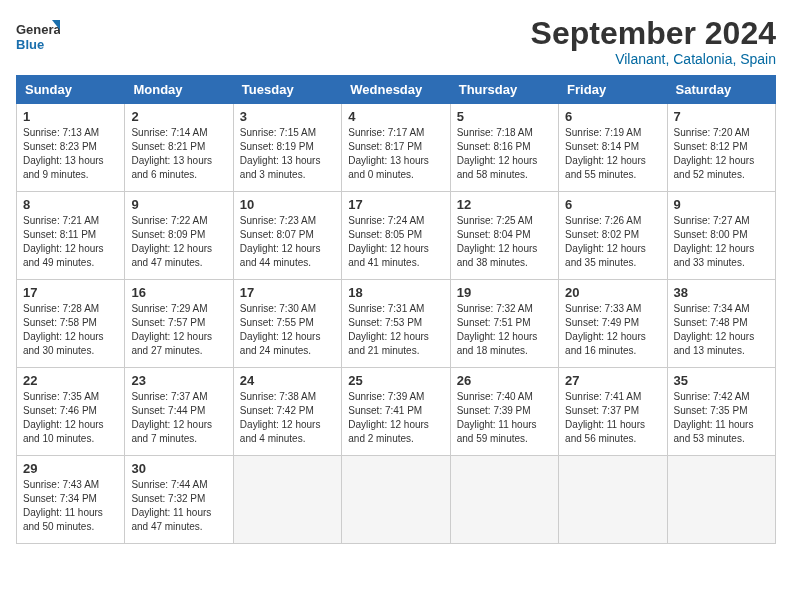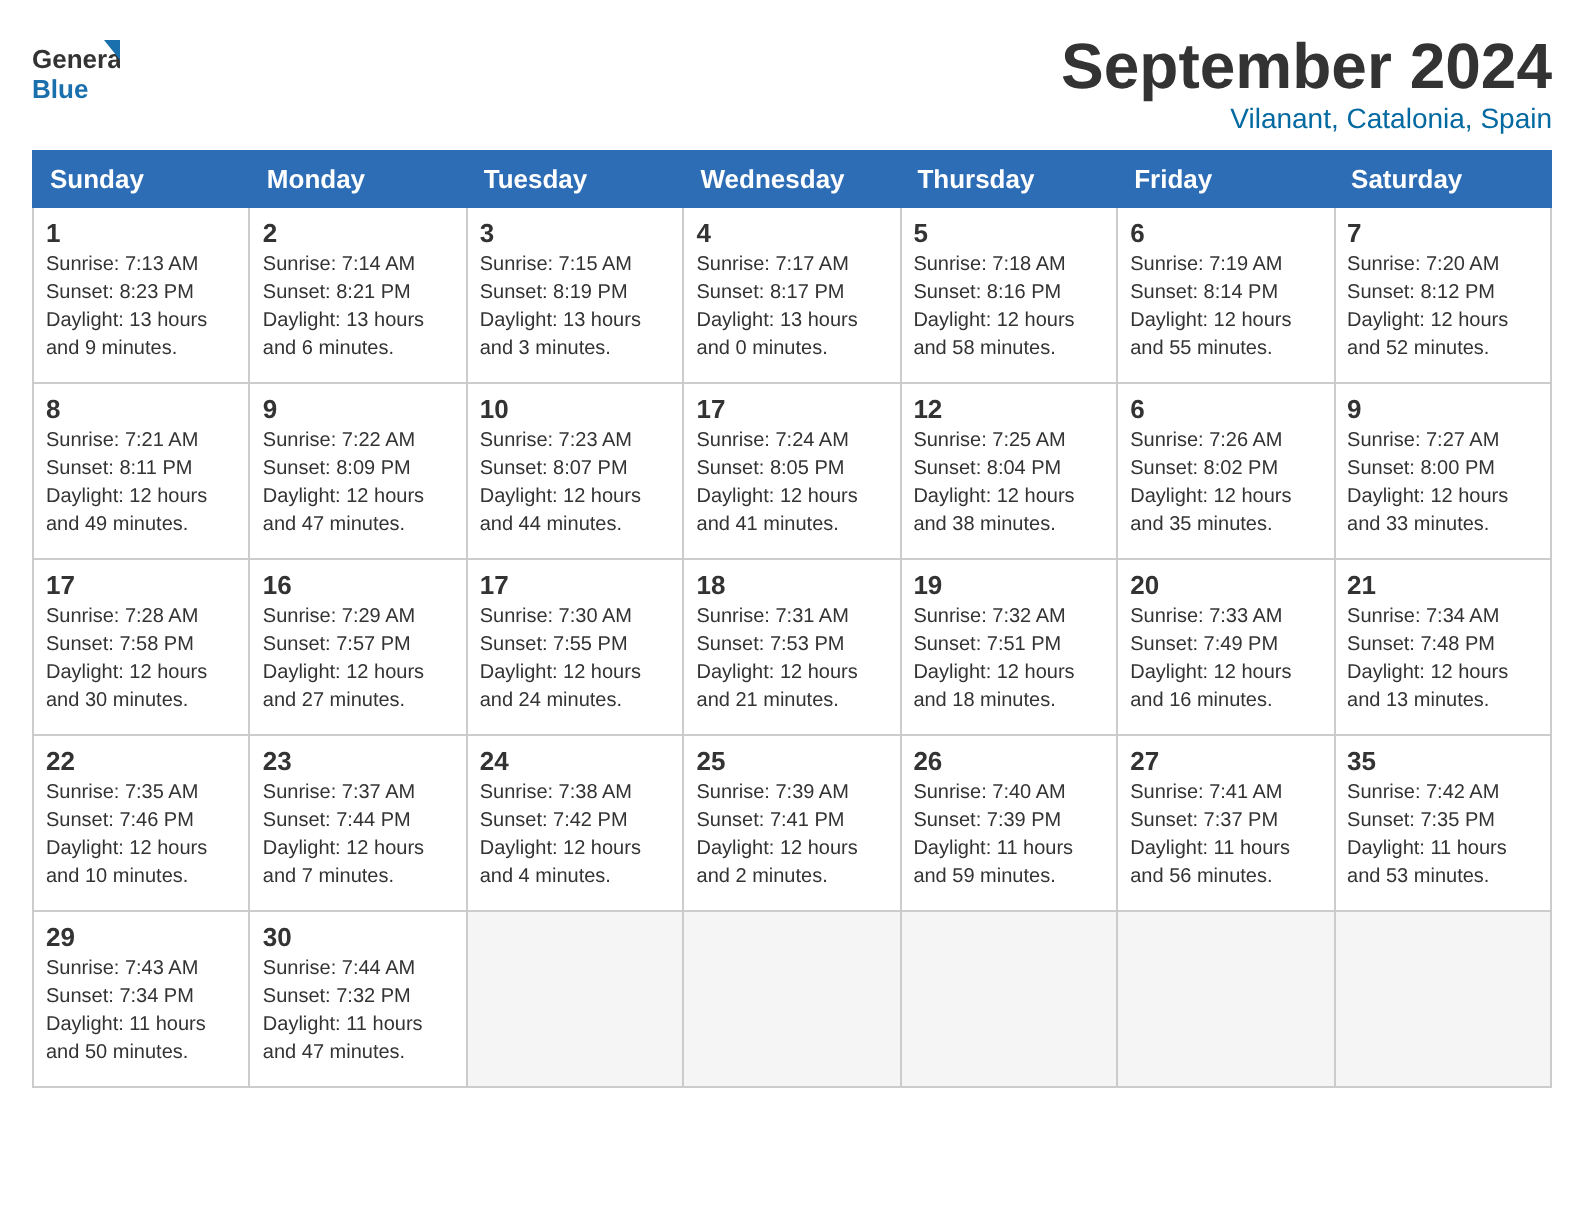--- a/index.html
+++ b/index.html
@@ -186,21 +186,21 @@
       </td>
         <td>
         <span class="day-num">19</span>
         <span class="cell-text">Sunrise: 7:32 AM<br>Sunset: 7:51 PM<br>Daylight: 12 hours and 18 minutes.</span>
       </td>
         <td>
         <span class="day-num">20</span>
         <span class="cell-text">Sunrise: 7:33 AM<br>Sunset: 7:49 PM<br>Daylight: 12 hours and 16 minutes.</span>
       </td>
         <td>
-        <span class="day-num">21</span>
+        <span class="day-num">38</span>
         <span class="cell-text">Sunrise: 7:34 AM<br>Sunset: 7:48 PM<br>Daylight: 12 hours and 13 minutes.</span>
       </td>
       </tr>
       <tr>
         <td>
         <span class="day-num">22</span>
         <span class="cell-text">Sunrise: 7:35 AM<br>Sunset: 7:46 PM<br>Daylight: 12 hours and 10 minutes.</span>
       </td>
         <td>
         <span class="day-num">23</span>

